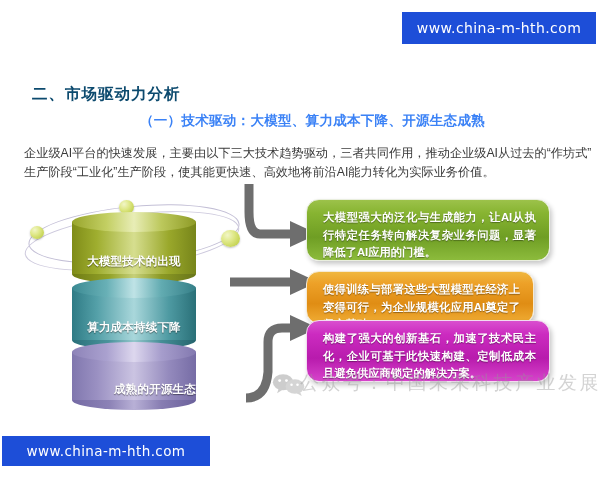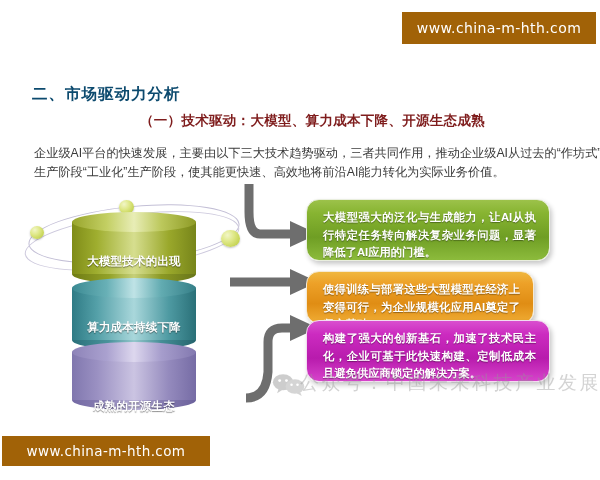--- a/index.html
+++ b/index.html
@@ -6,43 +6,43 @@
   body{
     width:600px;height:480px;overflow:hidden;
     background:#ffffff;
     font-family:"Liberation Sans","DejaVu Sans",sans-serif;
     position:relative;
   }
   .stage{position:absolute;left:0;top:0;width:600px;height:480px;}
 
   
   .urlbar{
-    position:absolute;background:#a16207;color:#ffffff;
+    position:absolute;background:#1d4ed8;color:#ffffff;
     font-size:14px;letter-spacing:.4px;
     display:flex;align-items:center;justify-content:center;
     font-family:"DejaVu Sans",sans-serif;
   }
   .urlbar.top{left:402px;top:12px;width:194px;height:32px;}
   .urlbar.bottom{left:2px;top:436px;width:208px;height:30px;font-size:13.5px;}
 
   
   .sec-title{
     position:absolute;left:32px;top:84px;
     font-size:15.5px;font-weight:bold;color:#0c4a6e;
     letter-spacing:1px;
   }
   .sub-title{
     position:absolute;left:140px;top:112px;
-    font-size:13.5px;font-weight:bold;color:#7f1d1d;
+    font-size:13.5px;font-weight:bold;color:#3b82f6;
     letter-spacing:.3px;
   }
 
   
   .para{
-    position:absolute;left:34px;top:144px;width:534px;
+    position:absolute;left:24px;top:144px;width:534px;
     font-size:12.2px;line-height:19px;color:#3a3a3a;
     text-align:justify;
   }
   .para div{white-space:nowrap;}
 
   
   .cyl-wrap{position:absolute;left:24px;top:196px;width:220px;height:200px;}
 
   .orbit{
     position:absolute;border:1.6px solid #b9b4cf;border-radius:50%;
@@ -93,21 +93,21 @@
   .seg.t .bot{top:52px;background:linear-gradient(90deg,#2a6f79 0%,#4a949c 30%,#93c6cb 50%,#458e96 72%,#25646d 100%);}
   .seg.t .lbl{top:42px;}
 
   
   .seg.p{top:146px;height:60px;}
   .seg.p .top{background:linear-gradient(90deg,#8d83b8 0%,#aaa1cf 28%,#ddd7ee 50%,#a69dcc 72%,#8379b0 100%);}
   .seg.p .body{height:48px;background:linear-gradient(90deg,#8077ae 0%,#9a90c2 20%,#cbc4e2 50%,#948 abd 78%,#766ca5 100%);
                background:linear-gradient(90deg,#8077ae 0%,#9a90c2 20%,#cbc4e2 50%,#948abd 78%,#766ca5 100%);}
   .seg.p .bot{top:48px;background:linear-gradient(90deg,#746aa4 0%,#8c82b6 30%,#b8b0d6 50%,#877dB2 72%,#6b619b 100%);
               background:linear-gradient(90deg,#746aa4 0%,#8c82b6 30%,#b8b0d6 50%,#877db2 72%,#6b619b 100%);}
-  .seg.p .lbl{top:57px;}
+  .seg.p .lbl{top:40px;text-align:right;}
 
   
   .arrows{position:absolute;left:230px;top:176px;width:110px;height:230px;}
 
   
   .box{
     position:absolute;border-radius:13px;
     box-shadow:2px 3px 5px rgba(0,0,0,.22);
     color:#ffffff;font-size:11.3px;line-height:17.5px;font-weight:bold;
     text-shadow:0 1px 1px rgba(0,0,0,.38);

